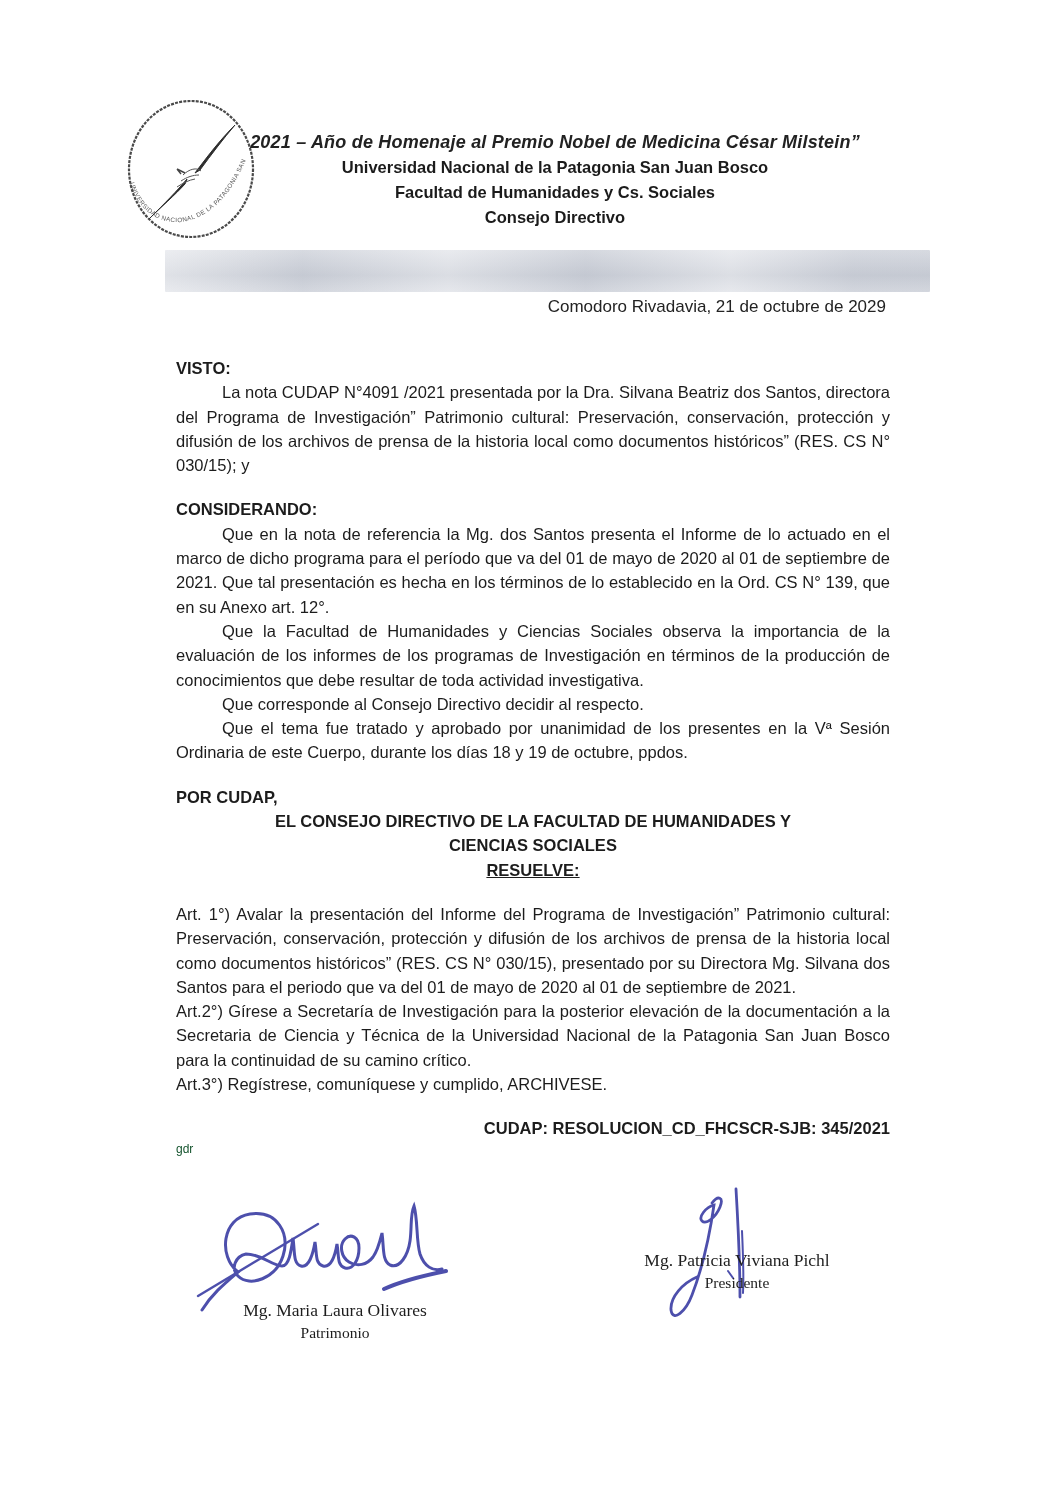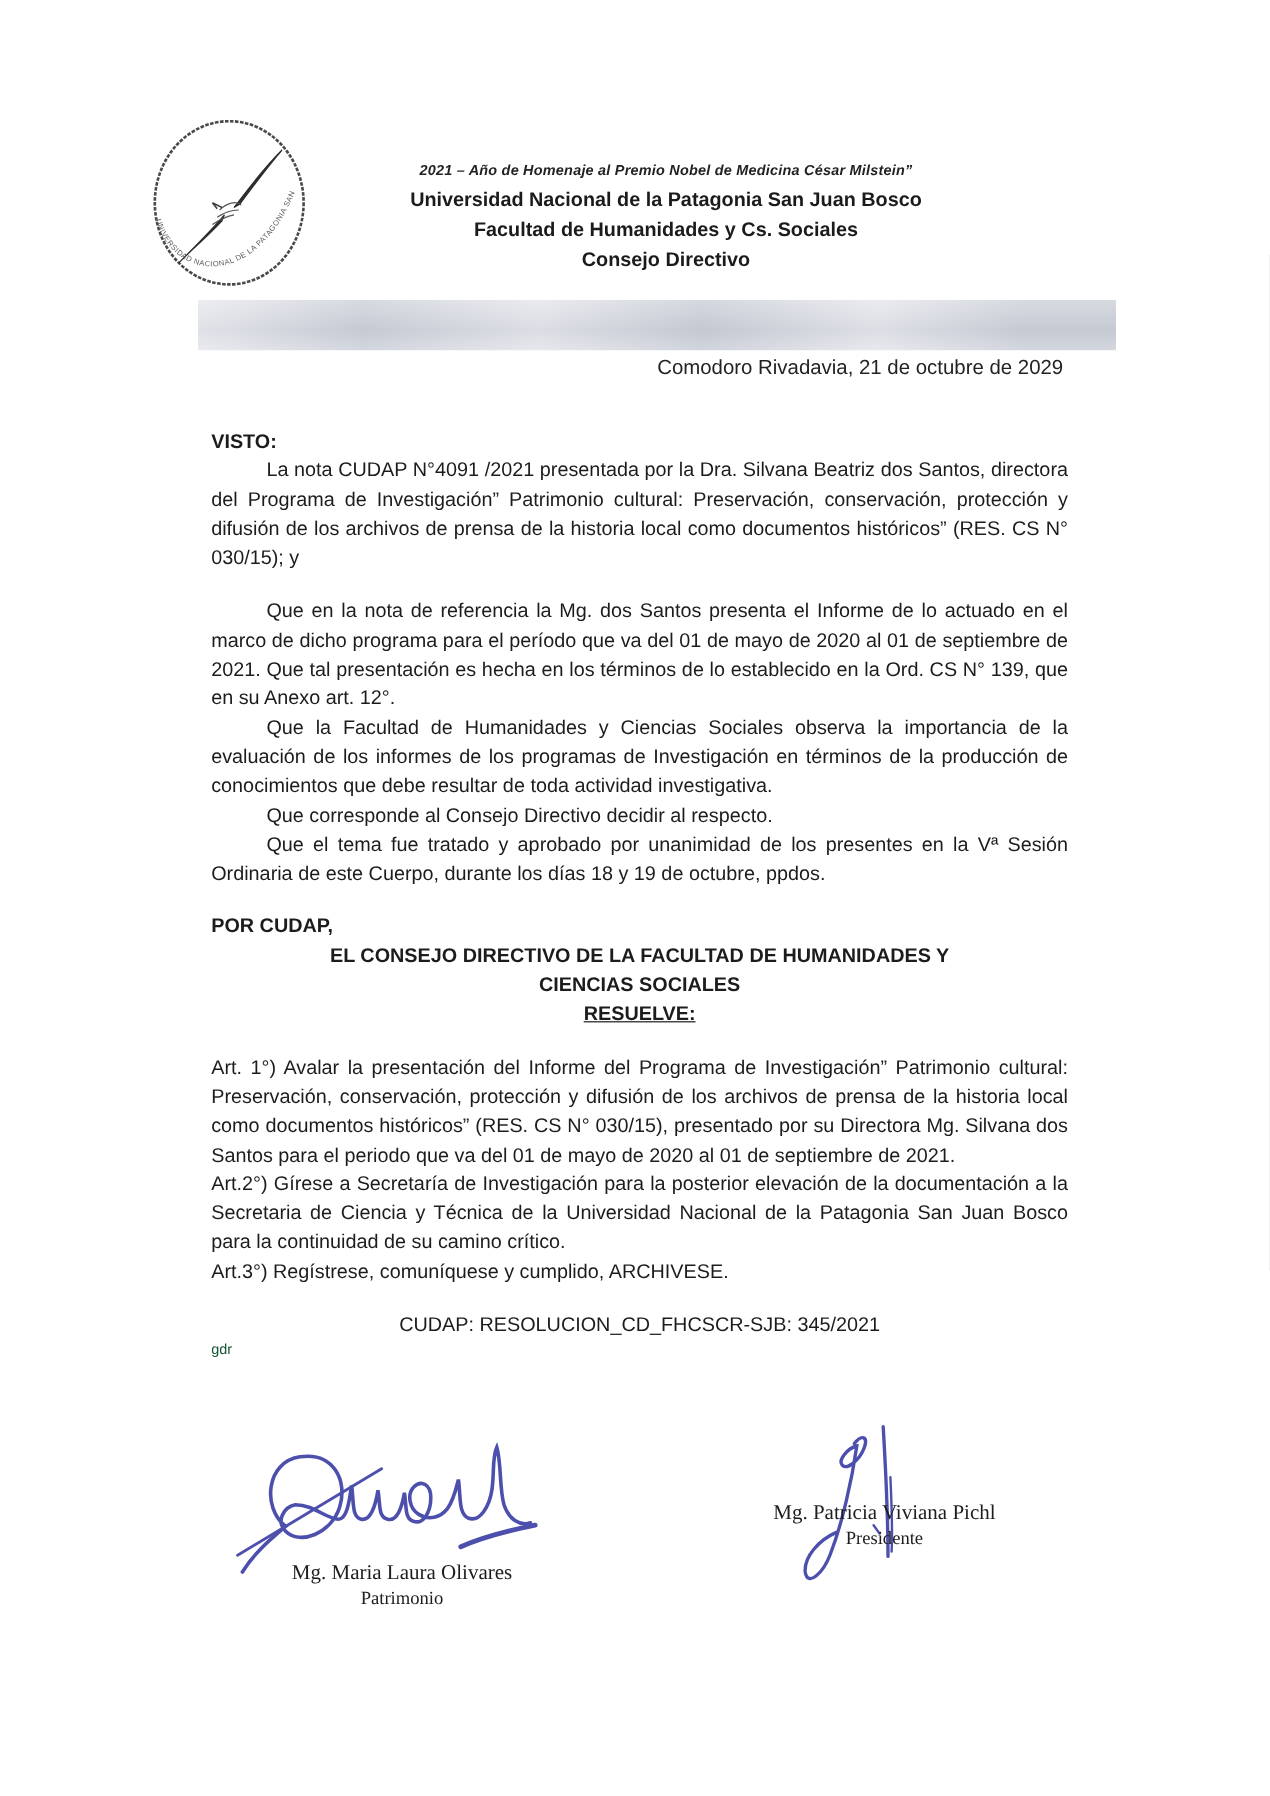--- a/index.html
+++ b/index.html
@@ -13,21 +13,21 @@
     color:#1e1e1e;
     overflow:hidden;
   }
   
   .logo-wrap { position:absolute; left:121px; top:95px; width:140px; height:152px; }
   .header-block {
     position:absolute; left:180px; top:130px; width:750px;
     text-align:center; line-height:25px;
   }
   .motto {
-    font-style:italic; font-weight:600; font-size:12px;
+    font-style:italic; font-weight:600; font-size:18px;
     letter-spacing:.2px; color:#222;
   }
   .hdr-line { font-weight:600; font-size:16.5px; color:#1b1b1b; }
   
   .scan-bar {
     position:absolute; left:165px; top:250px; width:765px; height:42px;
     background-color:#d8dbe2;
     background-image:
       linear-gradient(90deg, rgba(255,255,255,.35) 0%, rgba(120,130,150,.10) 18%,
         rgba(255,255,255,.25) 37%, rgba(120,130,150,.12) 55%,
@@ -45,21 +45,21 @@
     font-size:16.5px; line-height:24.3px; color:#1c1c1c;
     text-align:justify;
   }
   .sec-heading { font-weight:bold; text-align:left; }
   .para { text-indent:46px; margin:0; }
   .gap-md { height:20px; }
   .center-line { text-align:center; font-weight:bold; }
   .left-line { text-align:left; font-weight:bold; }
   .underlined { text-decoration:underline; }
   .article { text-indent:0; }
-  .cudap { font-weight:normal; text-align:center; }
+  .cudap { font-weight:bold; text-align:right; }
   .initials { font-size:12px; text-align:left; line-height:16px; color:#14532d; }
   
   .sig-svg { position:absolute; }
   .sig-name-block {
     position:absolute; text-align:center;
     font-family:"Liberation Serif", serif; color:#1d1d1d;
   }
   .sig-name { font-size:17.5px; line-height:24px; }
   .sig-title { font-size:15.5px; line-height:22px; }
   .sig-left-name { left:210px; top:1298px; width:250px; }
@@ -98,20 +98,21 @@
 
   <div class="dateline">Comodoro Rivadavia, 21 de octubre de 2029</div>
 
   <div class="body-col">
 
     <div class="sec-heading">VISTO:</div>
     <p class="para">La nota CUDAP N°4091 /2021 presentada por la Dra. Silvana Beatriz dos Santos, directora del Programa de Investigación” Patrimonio cultural: Preservación, conservación, protección y difusión de los archivos de prensa de la historia local como documentos históricos” (RES. CS N° 030/15); y</p>
 
     <div class="gap-md"></div>
 
+    <div class="sec-heading">CONSIDERANDO:</div>
     <p class="para">Que en la nota de referencia la Mg. dos Santos presenta el Informe de lo actuado en el marco de dicho programa para el período que va del 01 de mayo de 2020 al 01 de septiembre de 2021.  Que tal presentación es hecha en los términos de lo establecido en la Ord. CS N° 139, que en su Anexo art. 12°.</p>
     <p class="para">Que la Facultad de Humanidades y Ciencias Sociales observa la importancia de la evaluación de los informes de los programas de Investigación en términos de la producción de conocimientos que debe resultar de toda actividad investigativa.</p>
     <p class="para">Que corresponde al Consejo Directivo decidir al respecto.</p>
     <p class="para">Que el tema fue tratado y aprobado por unanimidad de los presentes en la Vª Sesión Ordinaria de este Cuerpo, durante los días 18 y 19 de octubre, ppdos.</p>
 
     <div class="gap-md"></div>
 
     <div class="left-line">POR CUDAP,</div>
     <div class="center-line">EL CONSEJO DIRECTIVO DE LA FACULTAD DE HUMANIDADES Y</div>
     <div class="center-line">CIENCIAS SOCIALES</div>

